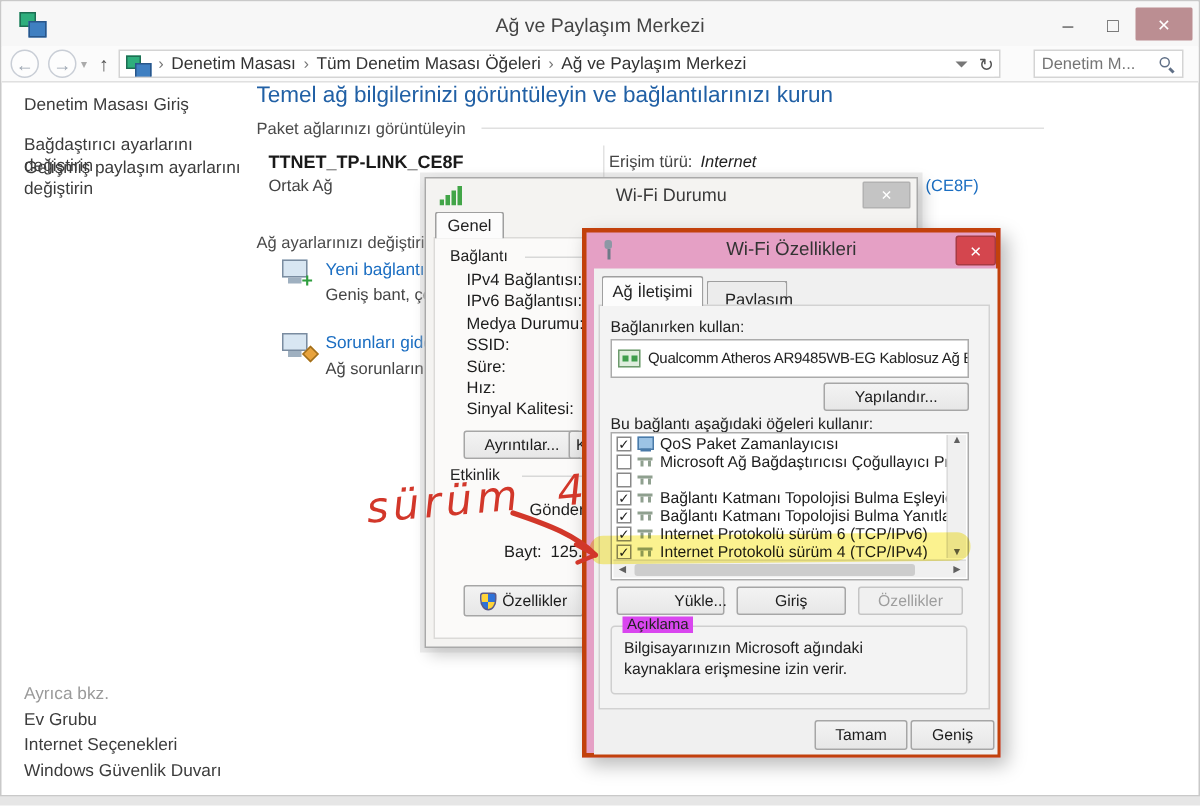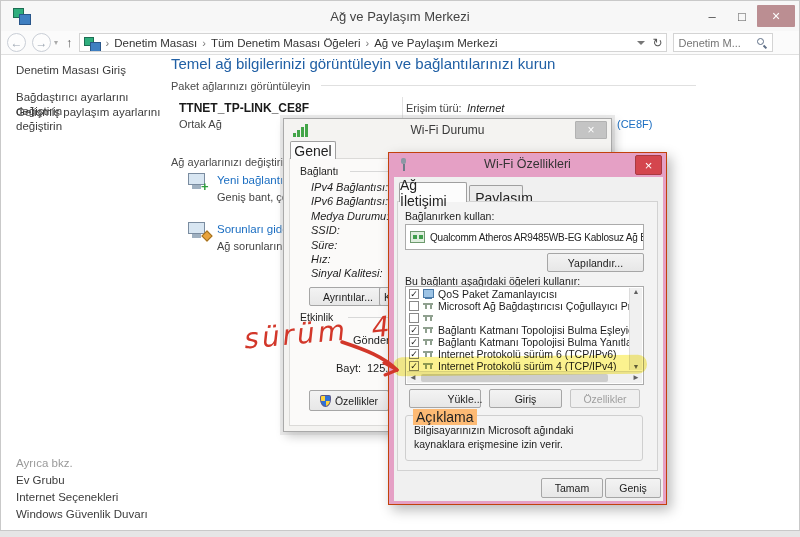--- a/index.html
+++ b/index.html
@@ -37,21 +37,21 @@
                      background:#2fae7d; border:1px solid #1d6e53; }
   .net-icon:after  { content:""; position:absolute; left:6px; top:6px; width:9px; height:8px;
                      background:#3f7fc1; border:1px solid #29568a; }
   .crumb { font-size:11.5px; color:#333; padding:0 2px; white-space:nowrap; }
   .crumb-sep { font-size:11px; color:#777; padding:0 3px; }
   .addr-right { position:absolute; right:3px; top:0; height:100%; display:flex; align-items:center; gap:7px;
                 background:#fff; padding-left:4px; }
   .dd-chevron { width:0; height:0; border-left:4px solid transparent; border-right:4px solid transparent;
                 border-top:4px solid #777; }
   .refresh { font-size:12px; color:#555; }
-  .search-box { position:relative; height:19px; width:100px; margin:0 6px 0 6px; background:#fff;
+  .search-box { position:relative; height:19px; width:100px; margin:0 6px 0 22px; background:#fff;
                 border:1px solid #d4d4d4; display:flex; align-items:center; }
   .search-box input { border:none; outline:none; width:78px; font-size:11px; color:#777; padding-left:5px; }
   .mag { position:absolute; right:8px; top:4px; width:7px; height:7px; border:1.5px solid #5f6f86; border-radius:50%; }
   .mag:after { content:""; position:absolute; left:6px; top:6px; width:1.8px; height:4px;
                background:#5f6f86; transform:rotate(-45deg); }
 
   
   .side-task { position:absolute; font-size:11.5px; color:#3c3c3c; width:150px; line-height:1.25; cursor:default; }
   .see-also-header { position:absolute; left:15px; top:456px; font-size:11.5px; color:#9a9a9a; }
   .see-also-item { position:absolute; left:15px; font-size:11.5px; color:#3c3c3c; }
@@ -74,50 +74,50 @@
   .act-icon .base { position:absolute; left:6px; top:12px; width:9px; height:4px; background:#9fb0c0; }
   .act-icon .plus { position:absolute; right:0; bottom:0; width:11px; height:11px; color:#2f9e3f;
                     font-size:13px; font-weight:bold; line-height:11px; }
   .act-icon .diag { position:absolute; right:1px; bottom:1px; width:8px; height:8px; background:#e8a33d;
                     border:1px solid #a06f1e; transform:rotate(45deg); }
 
   
   .btn { position:absolute; font-size:10.5px; color:#1c1c1c; background:linear-gradient(#f3f3f3,#e7e7e7);
          border:1px solid #a6a6a6; border-radius:2px; display:flex; align-items:center; justify-content:center; }
   .btn.disabled { color:#9e9e9e; border-color:#c5c5c5; background:#f0f0f0; }
-  .tab { position:absolute; font-size:14px; color:#222; display:flex; align-items:center; justify-content:center;
+  .tab { position:absolute; font-size:11px; color:#222; display:flex; align-items:center; justify-content:center;
          border:1px solid #9f9f9f; border-bottom:none; background:#ececec; border-radius:2px 2px 0 0; }
   .tab.active { background:#fcfcfc; z-index:2; }
   .grp-label { position:absolute; font-size:10.5px; color:#222; }
   .grp-line { position:absolute; height:1px; background:#d8d8d8; }
 
   
   .status { position:absolute; left:283px; top:118px; width:329px; height:314px; background:#f4f3f1;
             border:1px solid #a9a9a9; box-shadow:0 0 0 3px rgba(190,190,190,.30), 3px 4px 10px rgba(0,0,0,.22);
             z-index:10; }
   .s-title { position:absolute; left:0; right:0; top:4px; text-align:center; font-size:12px; color:#3a3a3a; }
   .s-sig { position:absolute; left:9px; top:5px; }
   .s-close { position:absolute; left:291px; top:2px; width:32px; height:18px; background:#c4c4c4;
              border:1px solid #b2b2b2; color:#fff; font-size:12px; display:flex; align-items:center;
              justify-content:center; border-radius:1px; }
   .s-tab { left:6px; top:22px; width:46px; height:18px; background:#fbfaf9; }
   .s-page { position:absolute; left:5px; top:39px; width:317px; height:268px; background:#fbfaf9;
             border:1px solid #dbdad8; }
   .s-fields { position:absolute; left:27px; top:62px; }
-  .s-field { font-size:11px; color:#1c1c1c; height:14.4px;font-style:italic; }
+  .s-field { font-size:11px; color:#1c1c1c; height:14.4px; }
   .s-sent { position:absolute; left:69px; top:215px; font-size:11px; color:#1c1c1c; }
   .s-bayt { position:absolute; left:32px; top:243px; font-size:11px; color:#1c1c1c;margin-left:20px; }
   .s-bayt-val { position:absolute; left:83px; top:243px; font-size:11px; color:#1c1c1c; }
   .shield { width:11px; height:12px; margin-right:4px; flex:none;
             background:conic-gradient(#2f71d8 0 25%, #ffd43a 0 50%, #2f71d8 0 75%, #ffd43a 0);
             border:1px solid #5a5a8a; border-radius:2px 2px 50% 50% / 2px 2px 62% 62%; }
 
   
   .props { position:absolute; left:388px; top:152px; width:279px; height:353px; background:#e5a0c5;
-           border:1px solid #c2410c; box-shadow:4px 5px 12px rgba(0,0,0,.28); z-index:20; }
+           border:3px solid #c2410c; box-shadow:4px 5px 12px rgba(0,0,0,.28); z-index:20; }
   .p-title { position:absolute; left:0; right:0; top:4px; text-align:center; font-size:12.5px; color:#333; }
   .p-icon { position:absolute; left:10px; top:5px; width:9px; height:13px; }
   .p-icon:before { content:""; position:absolute; left:2px; top:0; width:5px; height:6px; background:#8d98a5;
                    border-radius:2px; }
   .p-icon:after { content:""; position:absolute; left:3.5px; top:6px; width:2px; height:7px; background:#6e7a88; }
   .p-close { position:absolute; left:246px; top:2px; width:27px; height:20px; background:#d4464e;
              border:1px solid #a83a42; color:#fff; font-size:13px; display:flex; align-items:center;
              justify-content:center; border-radius:2px; }
   .p-body { position:absolute; left:5px; top:24px; width:269px; height:324px; background:#f0f0f0; }
   .p-tab1 { left:5px; top:5px; width:68px; height:20px; }
@@ -152,21 +152,21 @@
   .vscroll .up { position:absolute; top:0; left:0; right:0; text-align:center; font-size:7px; color:#606060; }
   .vscroll .down { position:absolute; bottom:0; left:0; right:0; text-align:center; font-size:7px; color:#606060; }
   .hscroll { position:absolute; left:1px; right:1px; bottom:1px; height:12px; background:#f0f0f0;
              border-top:1px solid #dcdcdc; }
   .hscroll .left { position:absolute; left:2px; top:1px; font-size:8px; color:#606060; }
   .hscroll .right { position:absolute; right:2px; top:1px; font-size:8px; color:#606060; }
   .hscroll .thumb { position:absolute; left:14px; right:34px; top:2px; bottom:1px; background:#cdcdcd;
                     border-radius:2px; }
   .p-desc { position:absolute; left:11px; top:238px; width:238px; height:46px; border:1px solid #cfcfcf;
             border-radius:3px; }
-  .g-label { position:absolute; top:-7px; left:7px; background:#fdba74; padding:0 3px; font-size:14px; color:#222; }
+  .g-label { position:absolute; top:-7px; left:7px; background:#d946ef; padding:0 3px; font-size:10px; color:#222; }
   .g-text { padding:8px 8px 0 8px; font-size:10.5px; color:#222; line-height:1.3; width:225px; }
 
   
   .highlight-mark { position:absolute; left:393px; top:356px; width:254px; height:19px;
                     background:#f7e832; opacity:.55; border-radius:9px; transform:rotate(-0.6deg);
                     z-index:22; mix-blend-mode:multiply; }
   .ann-text { position:absolute; left:244px; top:316px; z-index:40; font-size:28px; font-style:italic;
               color:#d2372a; font-family:"DejaVu Sans", sans-serif; transform:rotate(-5deg);
               letter-spacing:3px; word-spacing:12px; }
   .ann-arrow { position:absolute; inset:0; width:800px; height:537px; z-index:40; pointer-events:none; }

